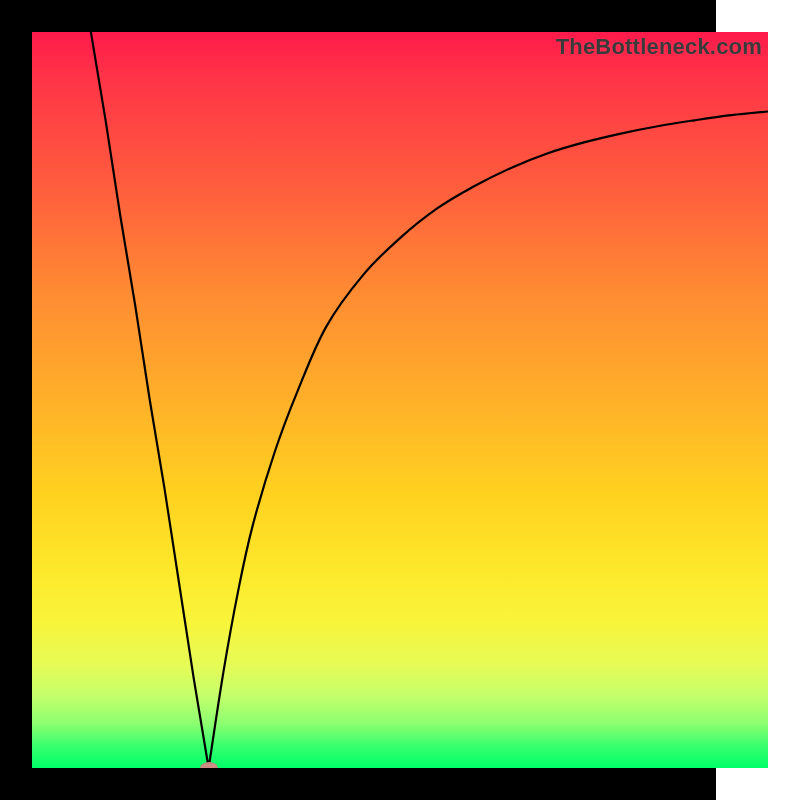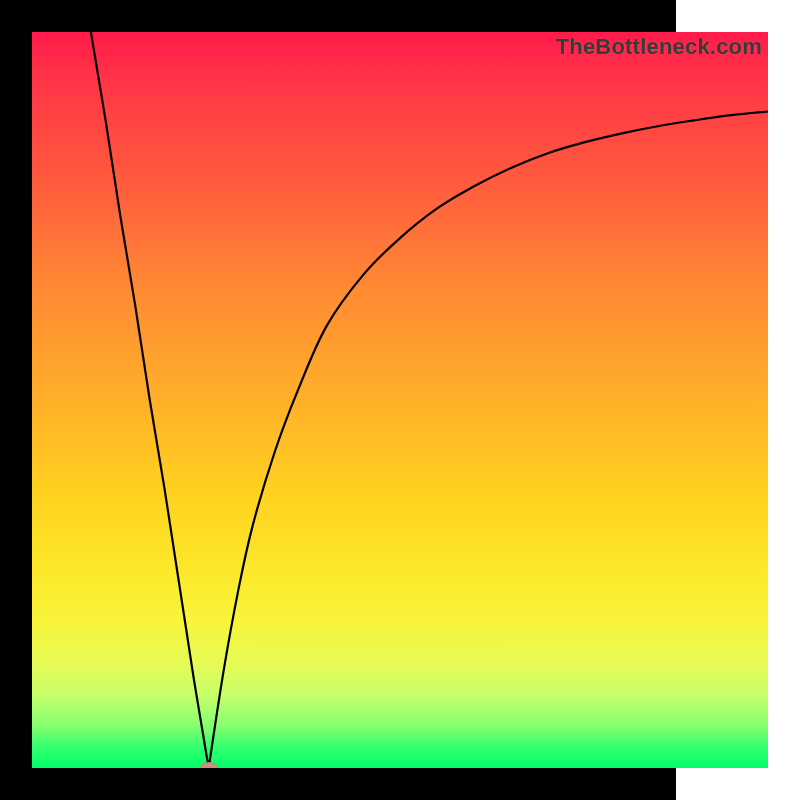--- a/index.html
+++ b/index.html
@@ -8,20 +8,21 @@
     width: 800px;
     height: 800px;
     overflow: hidden;
     background: #fff;
   }
   .chart-wrap {
     position: relative;
     width: 676px;
     height: 800px;
     background: #000;
+    padding-left: 40px;
   }
   .plot-area {
     position: absolute;
     left: 32px;
     top: 32px;
     width: 736px;
     height: 736px;
     overflow: hidden;
   }
   .gradient-bg {

